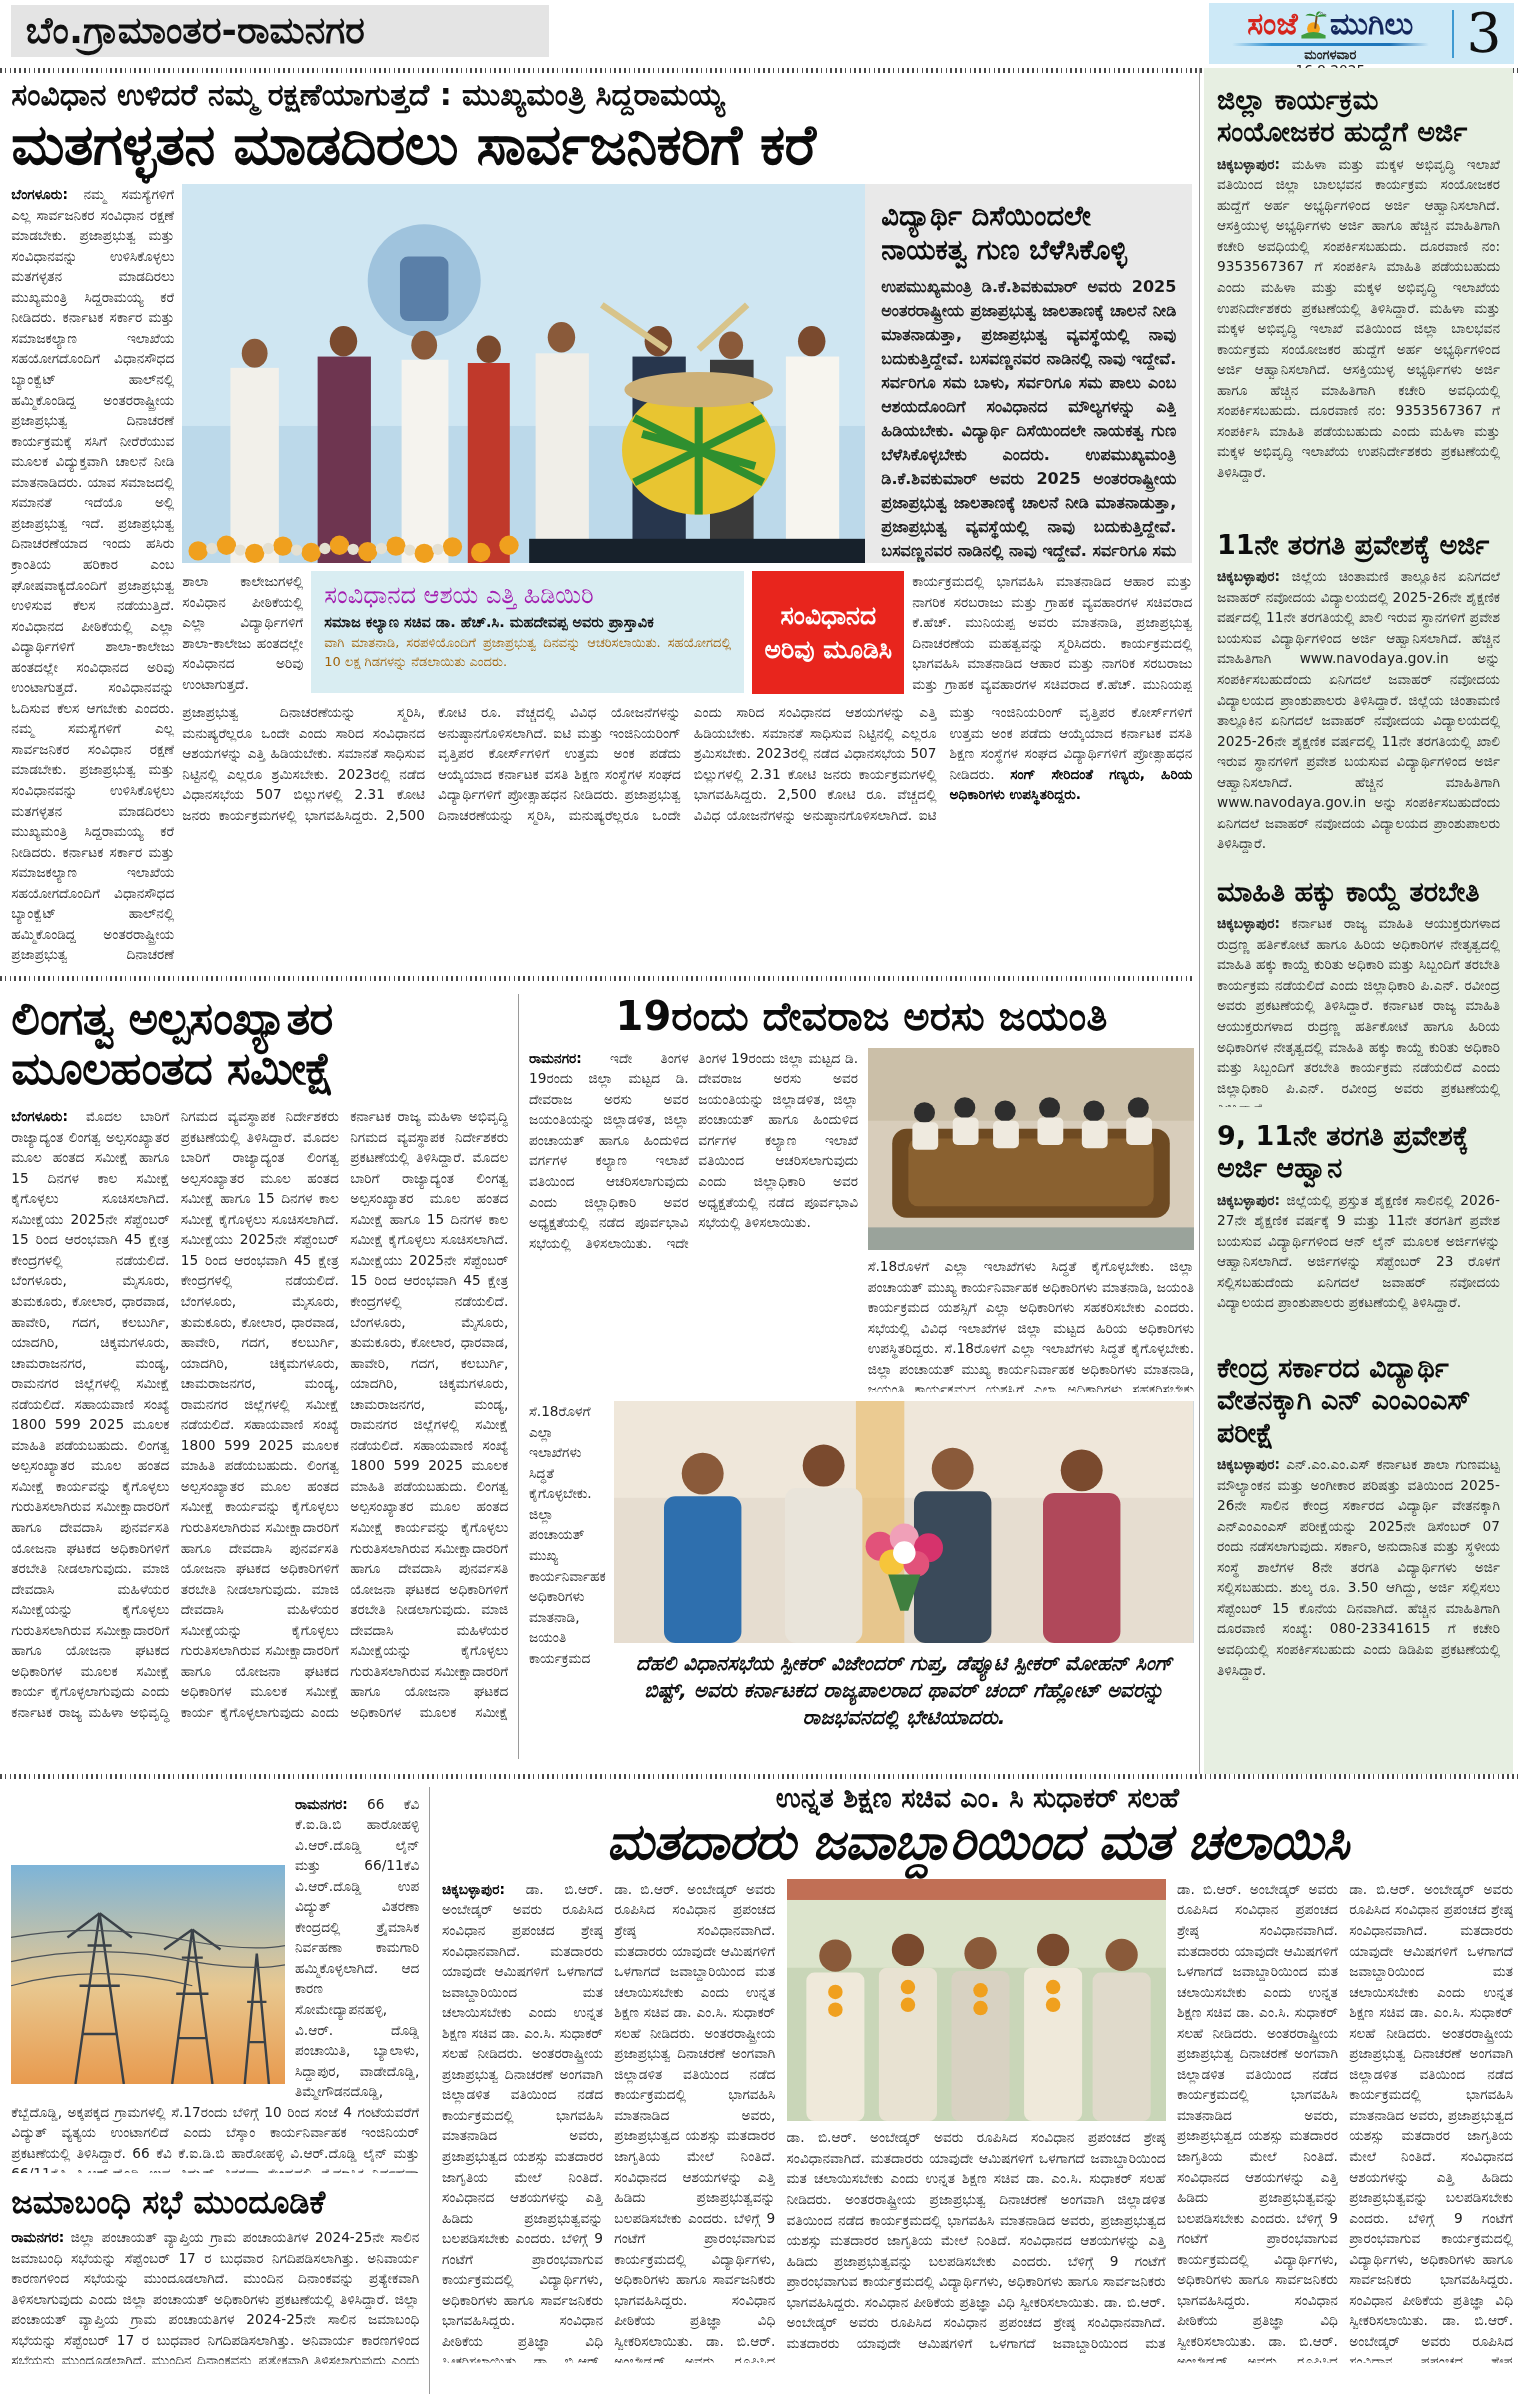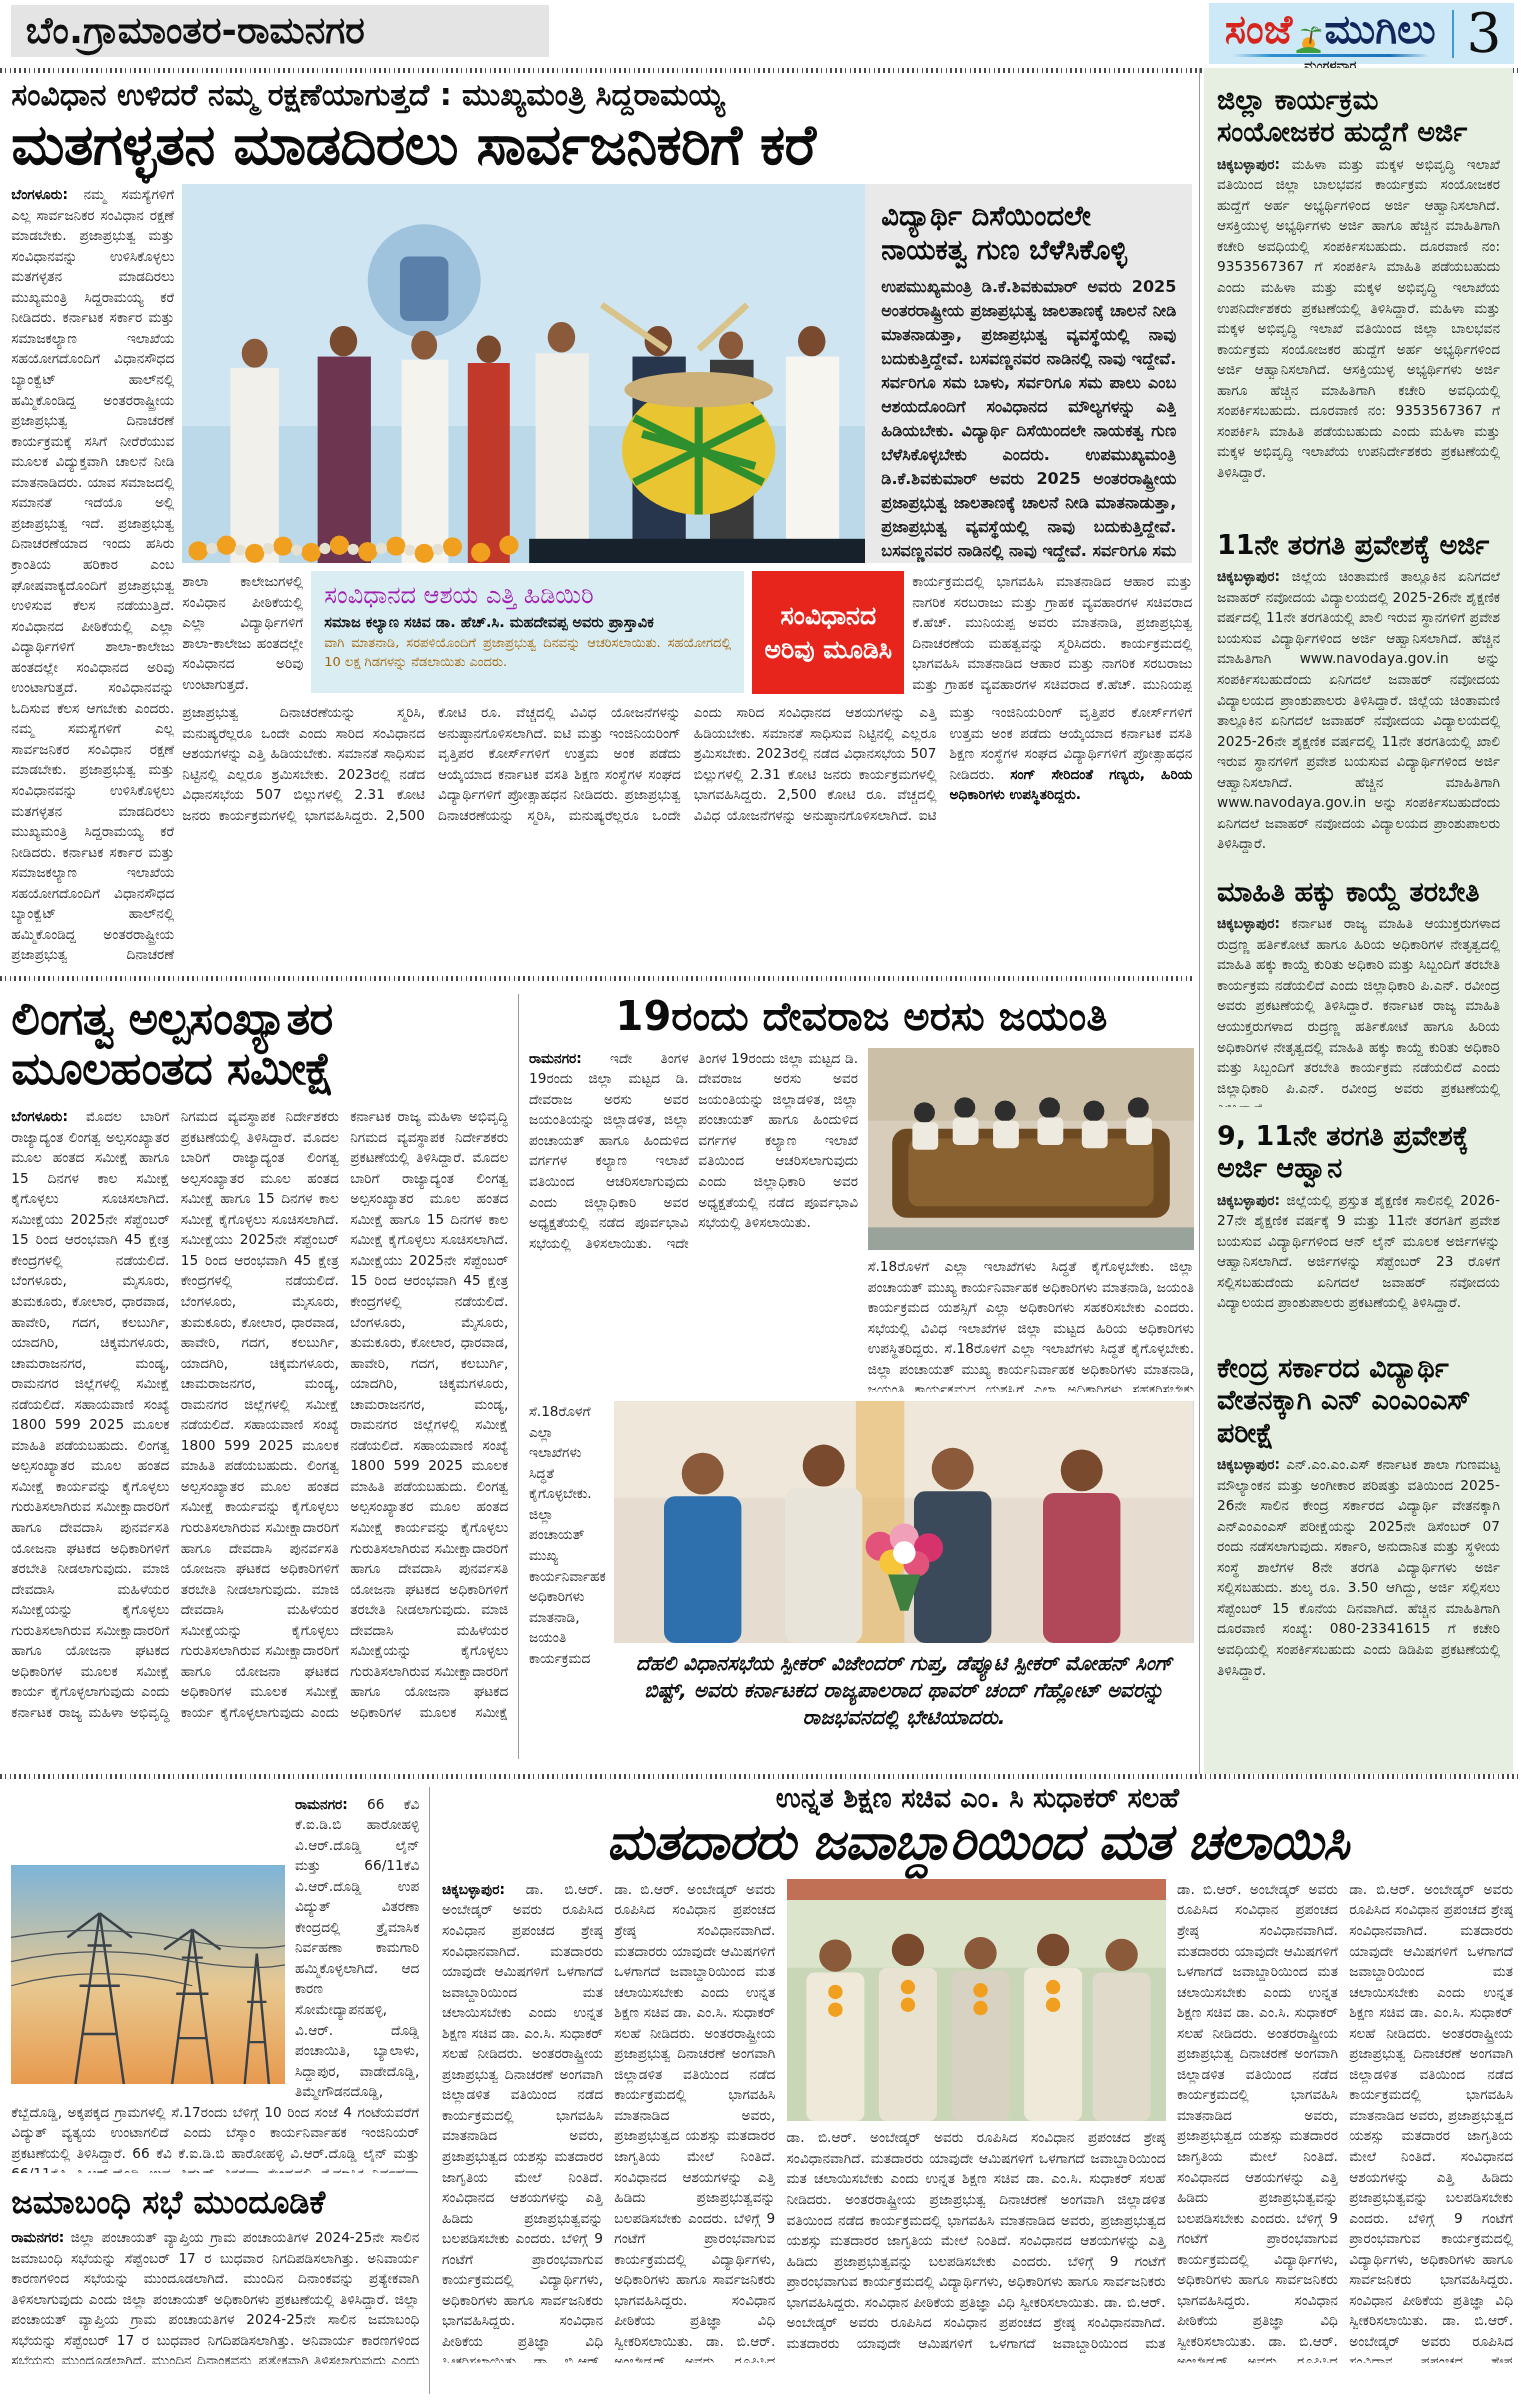--- a/index.html
+++ b/index.html
@@ -9,21 +9,21 @@
   .hrule{height:4.8px;background-image:repeating-linear-gradient(90deg,#4a4a4a 0 1.6px,transparent 1.6px 4.8px);}
   .vrule{width:0.8px;background:#9a9a9a;}
   .body-txt{font-size:13.7px;line-height:1.5;text-align:justify;color:#222;}
   .body-txt b{color:#000;}
   .clip{overflow:hidden;}
   
   .region-box{background:#e4e4e4;font-size:37px;font-weight:bold;color:#111;
               line-height:52px;padding-left:14.5px;white-space:nowrap;}
   .masthead{background:#cde9f7;display:flex;align-items:stretch;}
   .mast-left{flex:1;text-align:center;padding-top:3.2px;}
-  .mast-name{font-size:40px;font-weight:bold;display:flex;justify-content:center;align-items:center;gap:1.6px;}
+  .mast-name{font-size:30px;font-weight:bold;display:flex;justify-content:center;align-items:center;gap:1.6px;}
   .mast-red{color:#d6251d;}
   .mast-blue{color:#13265c;}
   .mast-swoosh{height:3.2px;margin:0.8px 22.6px 1.6px 22.6px;border-radius:2.4px;
                background:linear-gradient(90deg,rgba(40,140,200,0) 0%,#2e8fd0 20%,#1b72b8 80%,rgba(40,140,200,0) 100%);}
   .mast-day{font-size:13px;font-weight:bold;color:#222;line-height:1.1;}
   .mast-date{font-size:13.7px;color:#222;line-height:1.2;}
   .mast-divider{width:2.4px;background:#3f9ad2;margin:6.5px 0;}
   .mast-page{width:60px;font-family:"DejaVu Serif",serif;font-size:55px;line-height:60px;text-align:center;color:#111;}
   
   .kicker{font-size:30px;font-weight:600;color:#111;white-space:nowrap;}

